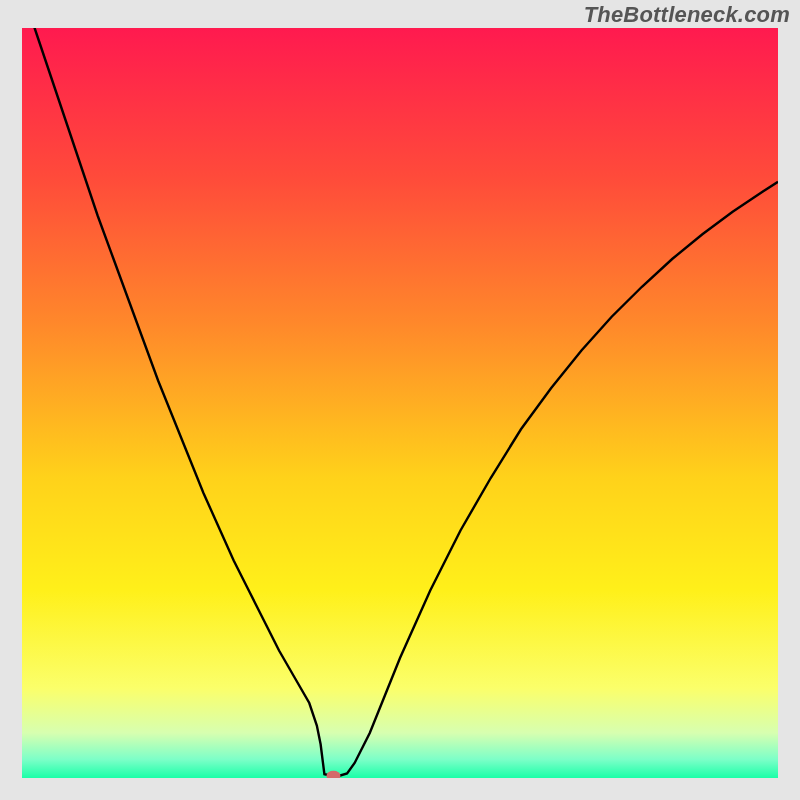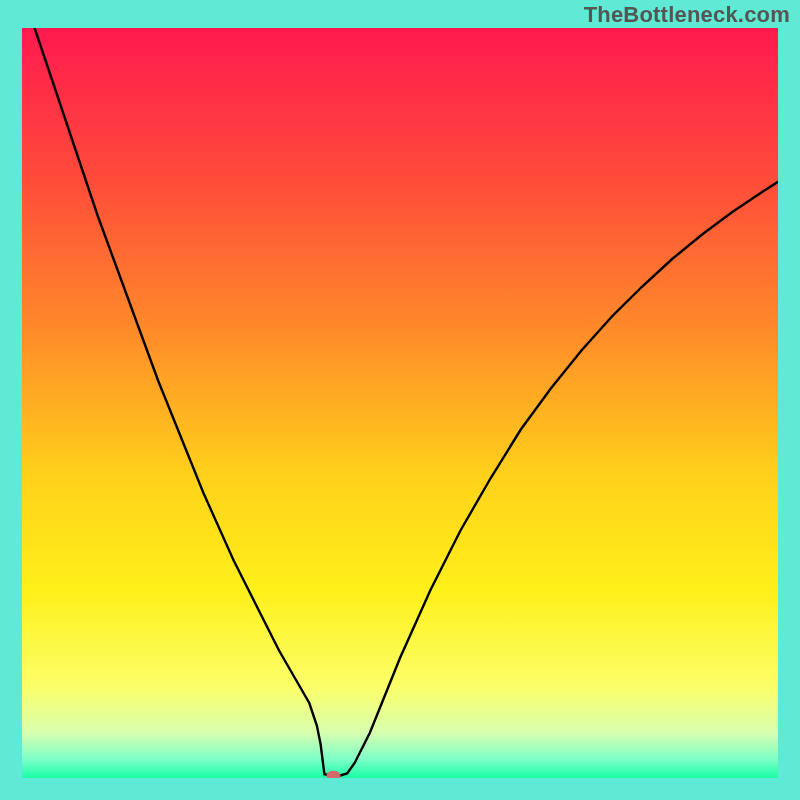--- a/index.html
+++ b/index.html
@@ -8,21 +8,22 @@
     width: 800px;
     height: 800px;
     background: #000;
     font-family: Arial, Helvetica, sans-serif;
     overflow: hidden;
   }
   .outer {
     position: relative;
     width: 800px;
     height: 800px;
-    background: #5eead4;
+    background: #e5e5e5;
+    font-style: italic;
   }
   .watermark {
     position: absolute;
     top: 2px;
     right: 10px;
     color: #555;
     font-size: 22px;
     font-weight: 600;
     letter-spacing: 0.2px;
     user-select: none;

